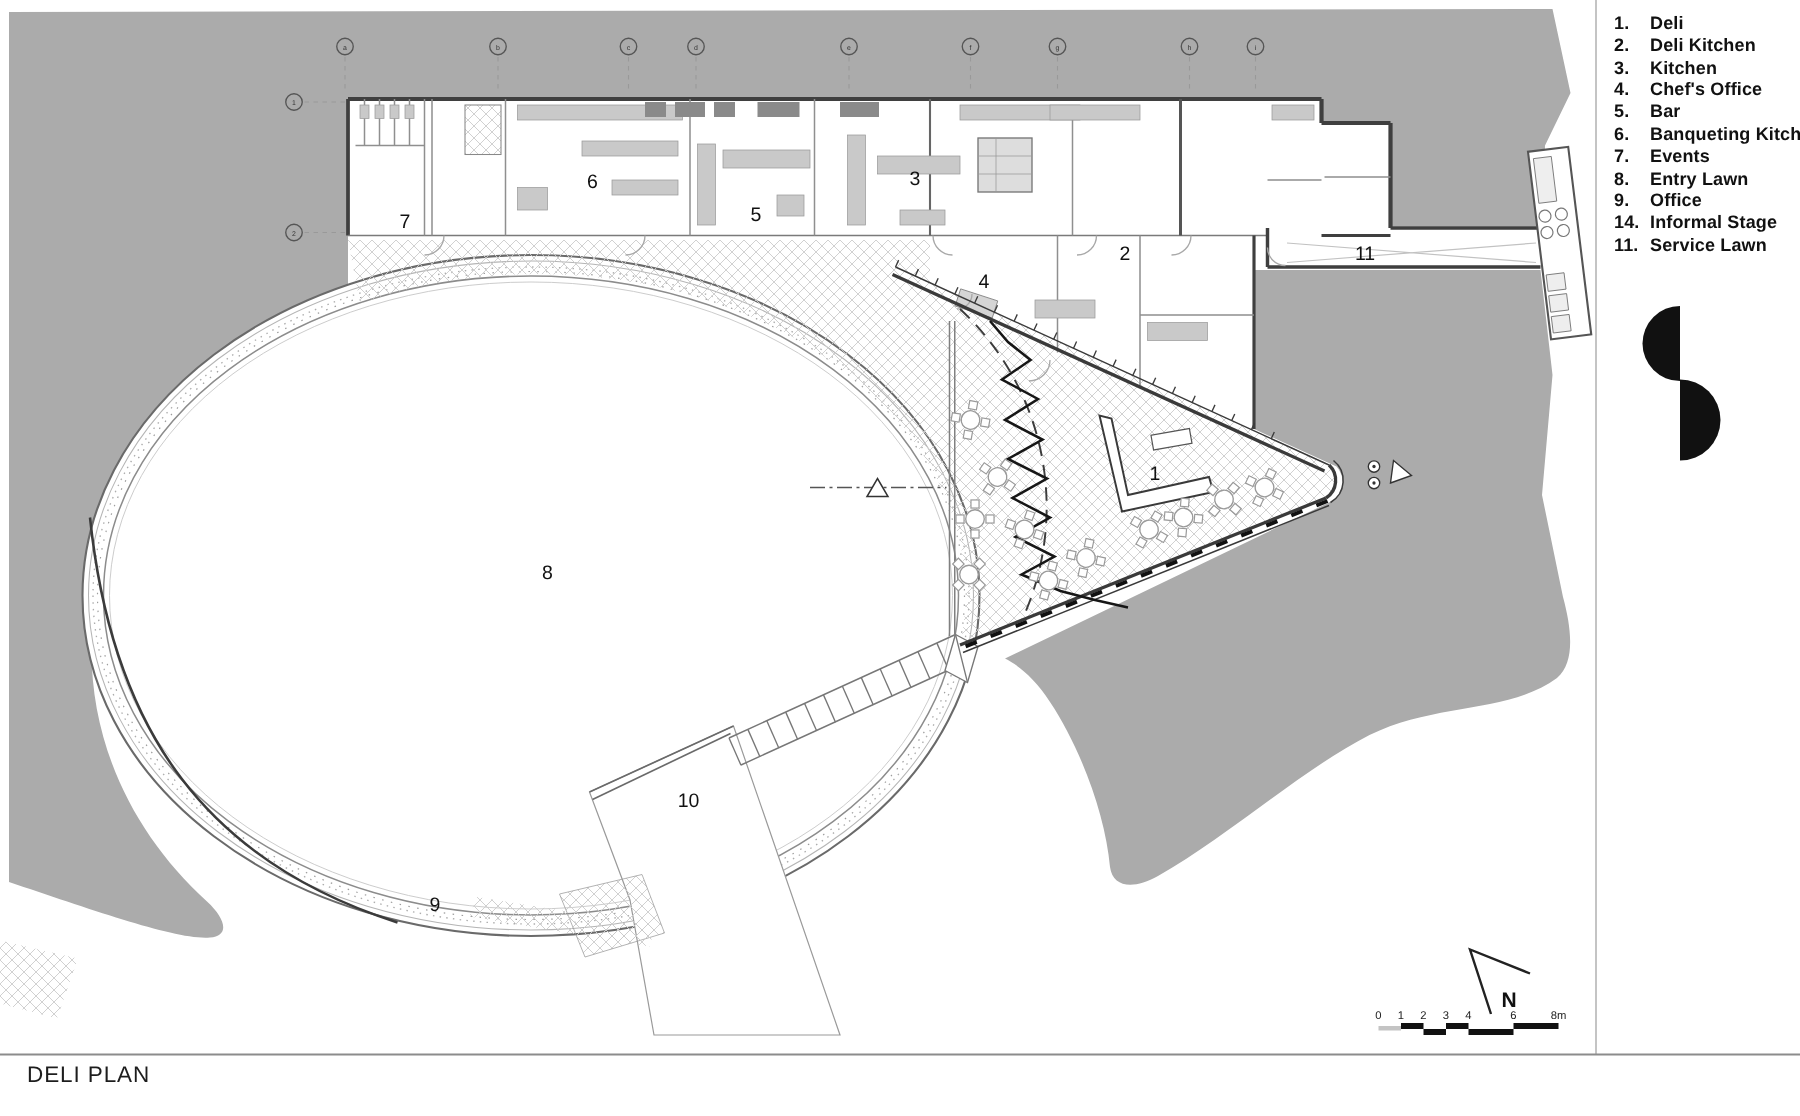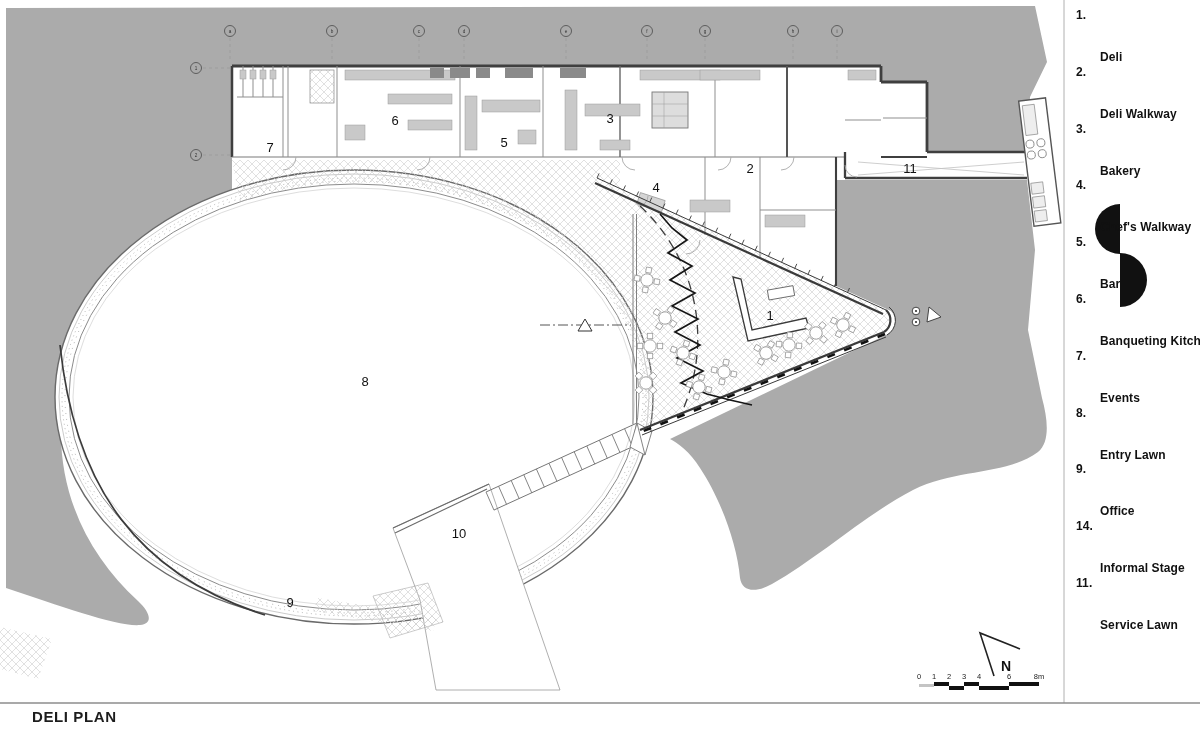--- a/index.html
+++ b/index.html
@@ -1,22 +1,22 @@
 <!DOCTYPE html>
 <html><head>
 <meta charset="utf-8">
 <style>
   html,body{margin:0;padding:0;background:#fff;font-family:"Liberation Sans",sans-serif;}
   #sheet{position:relative;width:1200px;height:744px;background:#fff;overflow:hidden;}
   #plan-svg{position:absolute;left:0;top:0;}
   #legend{position:absolute;left:1076px;top:8px;width:120px;color:#111;}
   .legend-item{display:flex;font-size:12px;font-weight:700;line-height:14.8px;letter-spacing:.1px;}
   .legend-num{width:24px;flex:0 0 24px;}
-  .legend-lab{flex:1;white-space:nowrap;margin-top:42px;}
-  #title{position:absolute;left:18px;top:708px;font-size:15px;font-weight:700;letter-spacing:.6px;color:#1d1d1d;margin-left:14px;}
+  .legend-lab{flex:1;white-space:nowrap;}
+  #title{position:absolute;left:18px;top:708px;font-size:15px;font-weight:400;letter-spacing:.6px;color:#1d1d1d;}
   text{font-family:"Liberation Sans",sans-serif;}
   .room-label{font-size:13px;fill:#111;}
   .grid-letter{font-size:4.6px;fill:#333;}
   .scale-num{font-size:7.5px;fill:#222;}
   .north-n{font-size:14px;font-weight:700;fill:#111;}
 </style>
 </head>
 <body>
 
 <div id="sheet">
@@ -368,29 +368,29 @@
   <path d="M0,703 H1200" stroke="#8c8c8c" stroke-width="1.3"></path>
 </svg>
 
 <div id="legend">
       <div class="legend-item">
         <span class="legend-num">1.</span>
         <span class="legend-lab">Deli</span>
       </div>
       <div class="legend-item">
         <span class="legend-num">2.</span>
-        <span class="legend-lab">Deli Walkway</span>
+        <span class="legend-lab">Deli Kitchen</span>
       </div>
       <div class="legend-item">
         <span class="legend-num">3.</span>
-        <span class="legend-lab">Bakery</span>
+        <span class="legend-lab">Kitchen</span>
       </div>
       <div class="legend-item">
         <span class="legend-num">4.</span>
-        <span class="legend-lab">Chef's Walkway</span>
+        <span class="legend-lab">Chef's Office</span>
       </div>
       <div class="legend-item">
         <span class="legend-num">5.</span>
         <span class="legend-lab">Bar</span>
       </div>
       <div class="legend-item">
         <span class="legend-num">6.</span>
         <span class="legend-lab">Banqueting Kitchen</span>
       </div>
       <div class="legend-item">

